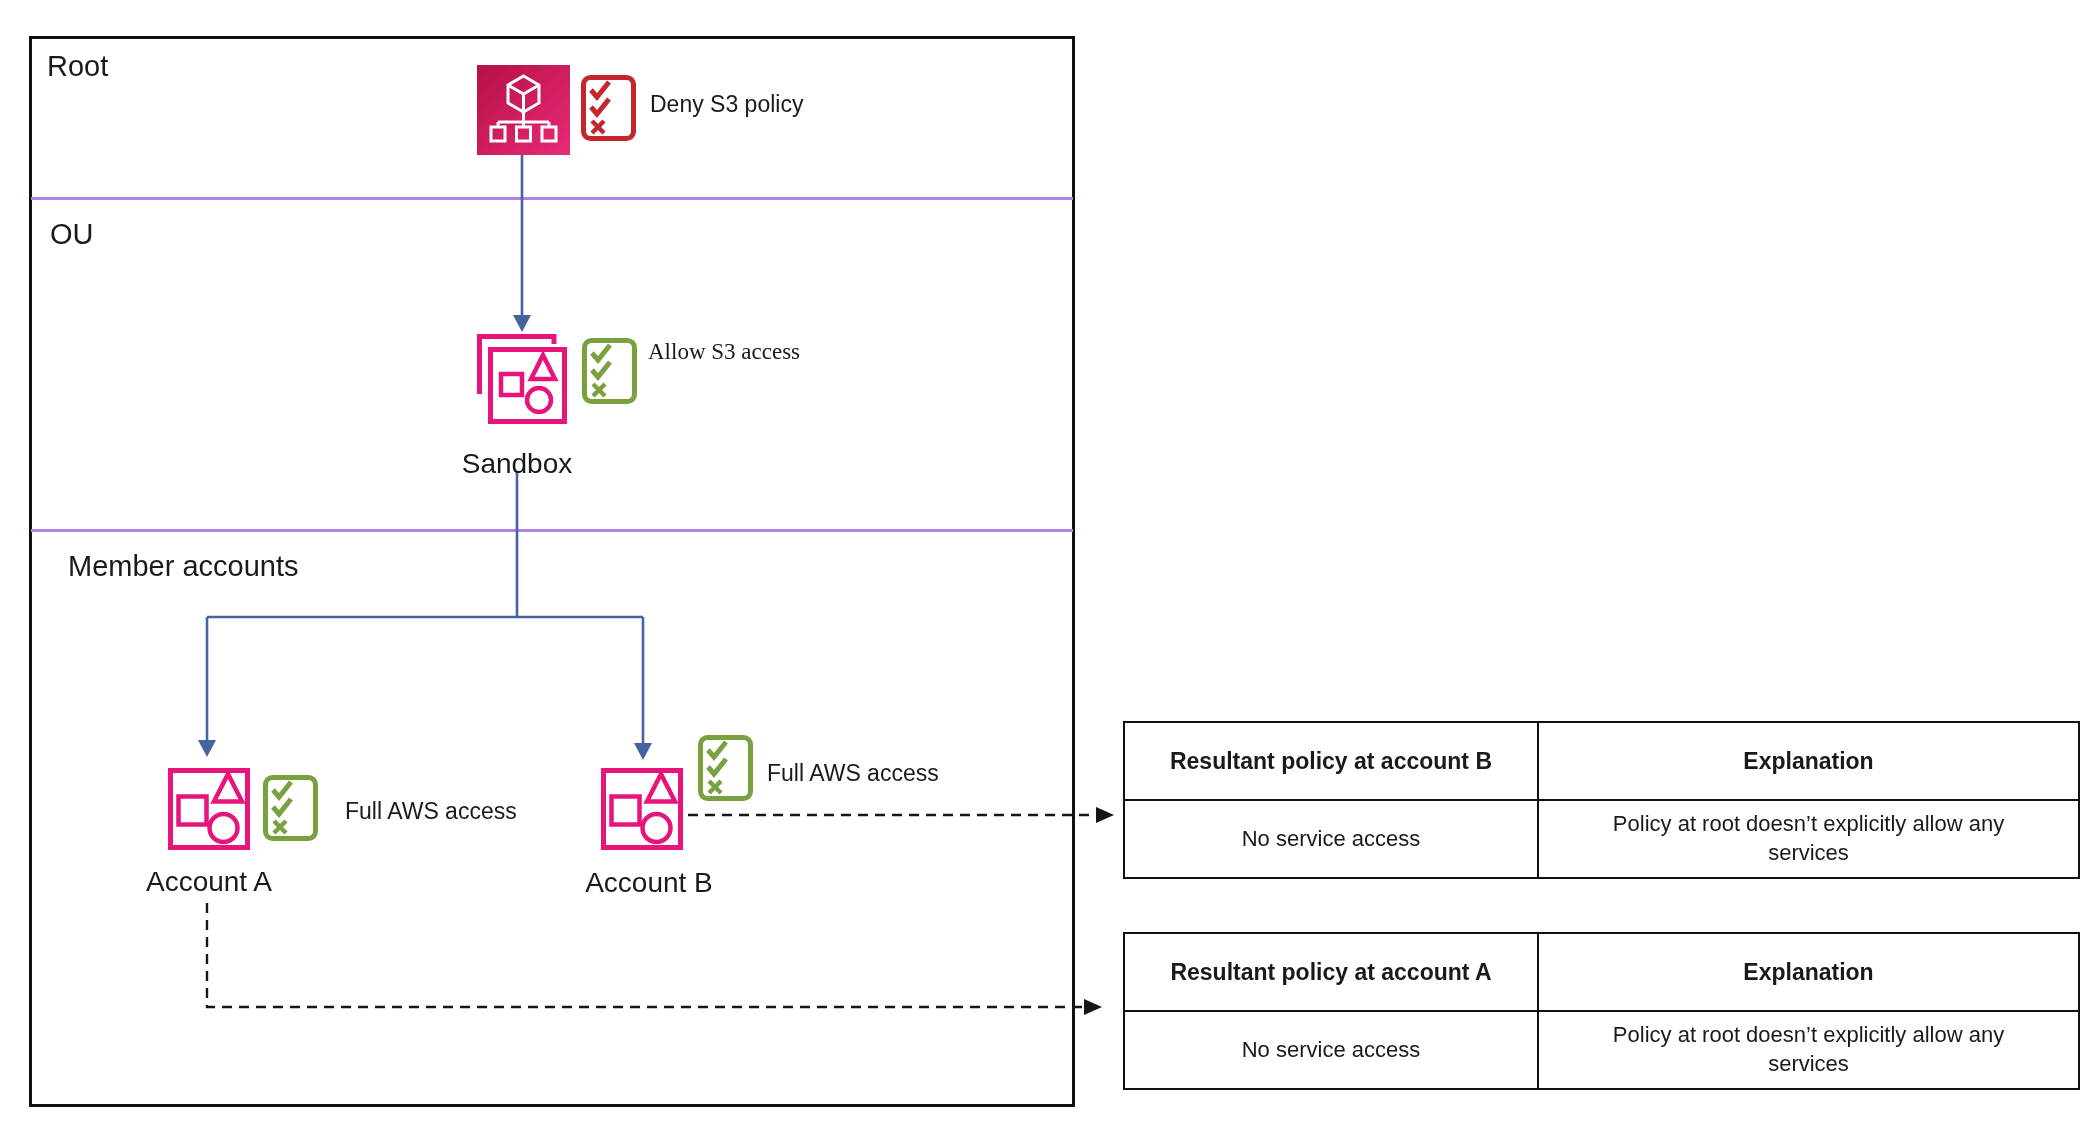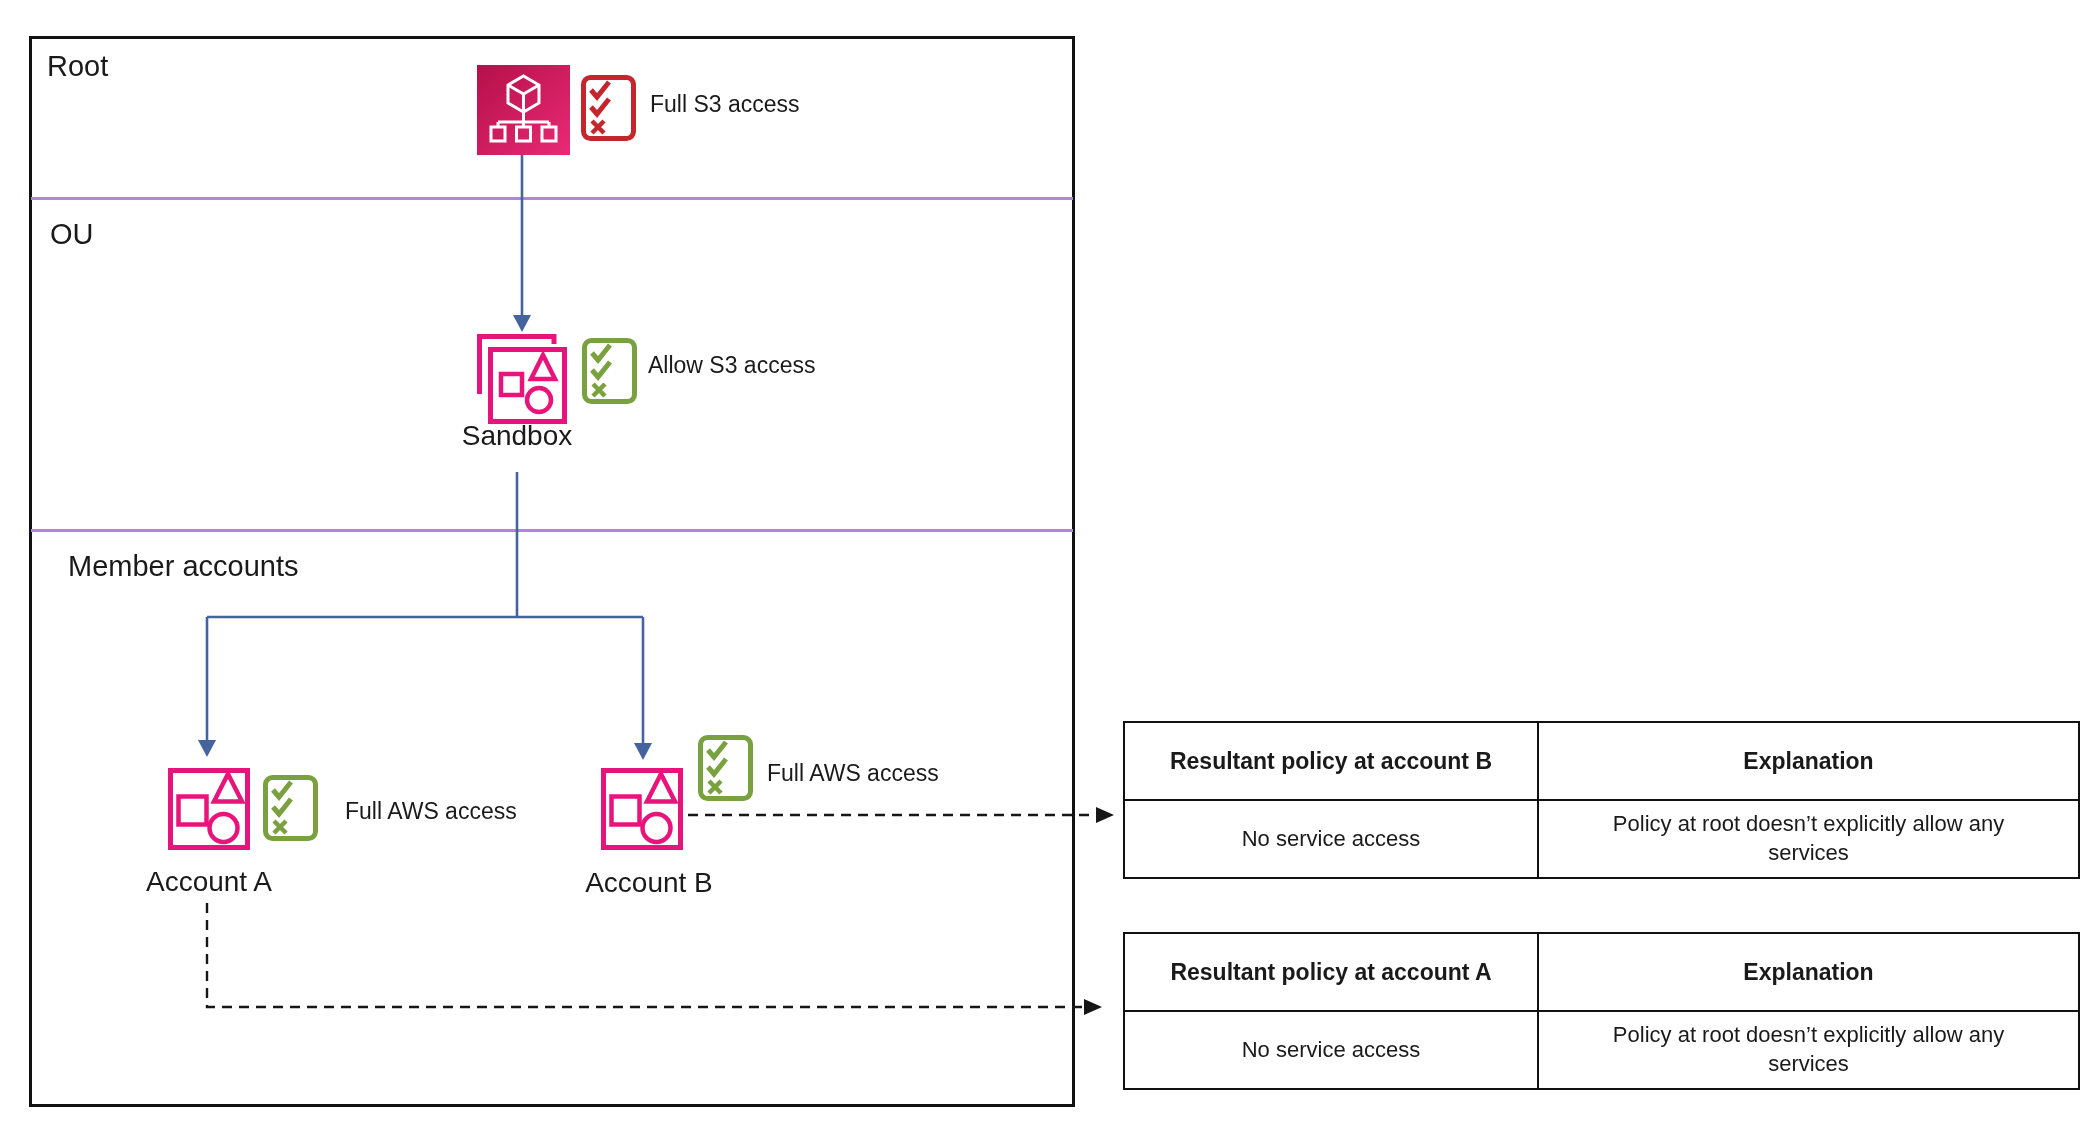--- a/index.html
+++ b/index.html
@@ -15,26 +15,26 @@
   .section-label{position:absolute;font-size:29px;font-weight:400;white-space:nowrap;}
   .lbl-root{left:47px;top:50px;}
   .lbl-ou{left:50px;top:218px;text-align:right;}
   .lbl-member{left:68px;top:550px;}
   
   .abs{position:absolute;}
   .policy-red{color:#C5262E;}
   .policy-green{color:#79A13F;}
   
   .node-label{position:absolute;font-size:28px;text-align:center;white-space:nowrap;}
-  .lbl-sandbox{left:457px;top:420px;width:120px;}
+  .lbl-sandbox{left:457px;top:448px;width:120px;}
   .lbl-account-a{left:134px;top:866px;width:150px;}
   .lbl-account-b{left:574px;top:867px;width:150px;}
   .policy-label{position:absolute;font-size:23px;white-space:nowrap;}
   .lbl-deny{left:650px;top:91px;}
-  .lbl-allow{left:648px;top:352px;}
+  .lbl-allow{left:648px;top:339px;font-family:Liberation Serif, serif;}
   .lbl-full-a{left:345px;top:798px;}
   .lbl-full-b{left:767px;top:760px;}
   
   .overlay{position:absolute;left:0;top:0;pointer-events:none;}
   .blue-line{stroke:#44639F;stroke-width:2.6;fill:none;}
   .blue-head{fill:#44639F;stroke:none;}
   .dash-line{stroke:#161616;stroke-width:2.4;fill:none;stroke-dasharray:10 7;}
   .dash-head{fill:#161616;stroke:none;}
   
   .result-table{position:absolute;border-collapse:collapse;table-layout:fixed;width:955px;background:#fff;}
@@ -108,21 +108,21 @@
       <path d="M31,20 L46.5,29 L62,20 M46.5,29 L46.5,47"></path>
       <path d="M46.5,47 L46.5,57 M21,57 L72,57 M21,57 L21,62 M46.5,57 L46.5,62 M72,57 L72,62"></path>
       <rect x="14" y="62" width="14" height="14"></rect>
       <rect x="39.5" y="62" width="14" height="14"></rect>
       <rect x="65" y="62" width="14" height="14"></rect>
     </g>
   </svg>
   <svg class="abs policy-red" style="left:580px;top:75px" width="57" height="66" viewBox="0 0 55 66">
     <use href="#policy-icon"></use>
   </svg>
-  <div class="policy-label lbl-deny">Full S3 access</div>
+  <div class="policy-label lbl-deny">Deny S3 policy</div>
 
   <svg class="abs" style="left:477px;top:334px" width="90" height="90" viewBox="0 0 90 90">
     <g stroke="#E7157B" fill="none">
       <path d="M2.5,60 L2.5,2.5 L77,2.5 L77,10" stroke-width="5"></path>
       <rect x="13.5" y="15.5" width="74" height="72" fill="#fff" stroke-width="5"></rect>
       <rect x="24" y="40" width="21" height="21" stroke-width="4.5"></rect>
       <polygon points="66,21 78,45 54,45" stroke-width="4.5"></polygon>
       <circle cx="62" cy="66" r="12" stroke-width="4.5"></circle>
     </g>
   </svg>

